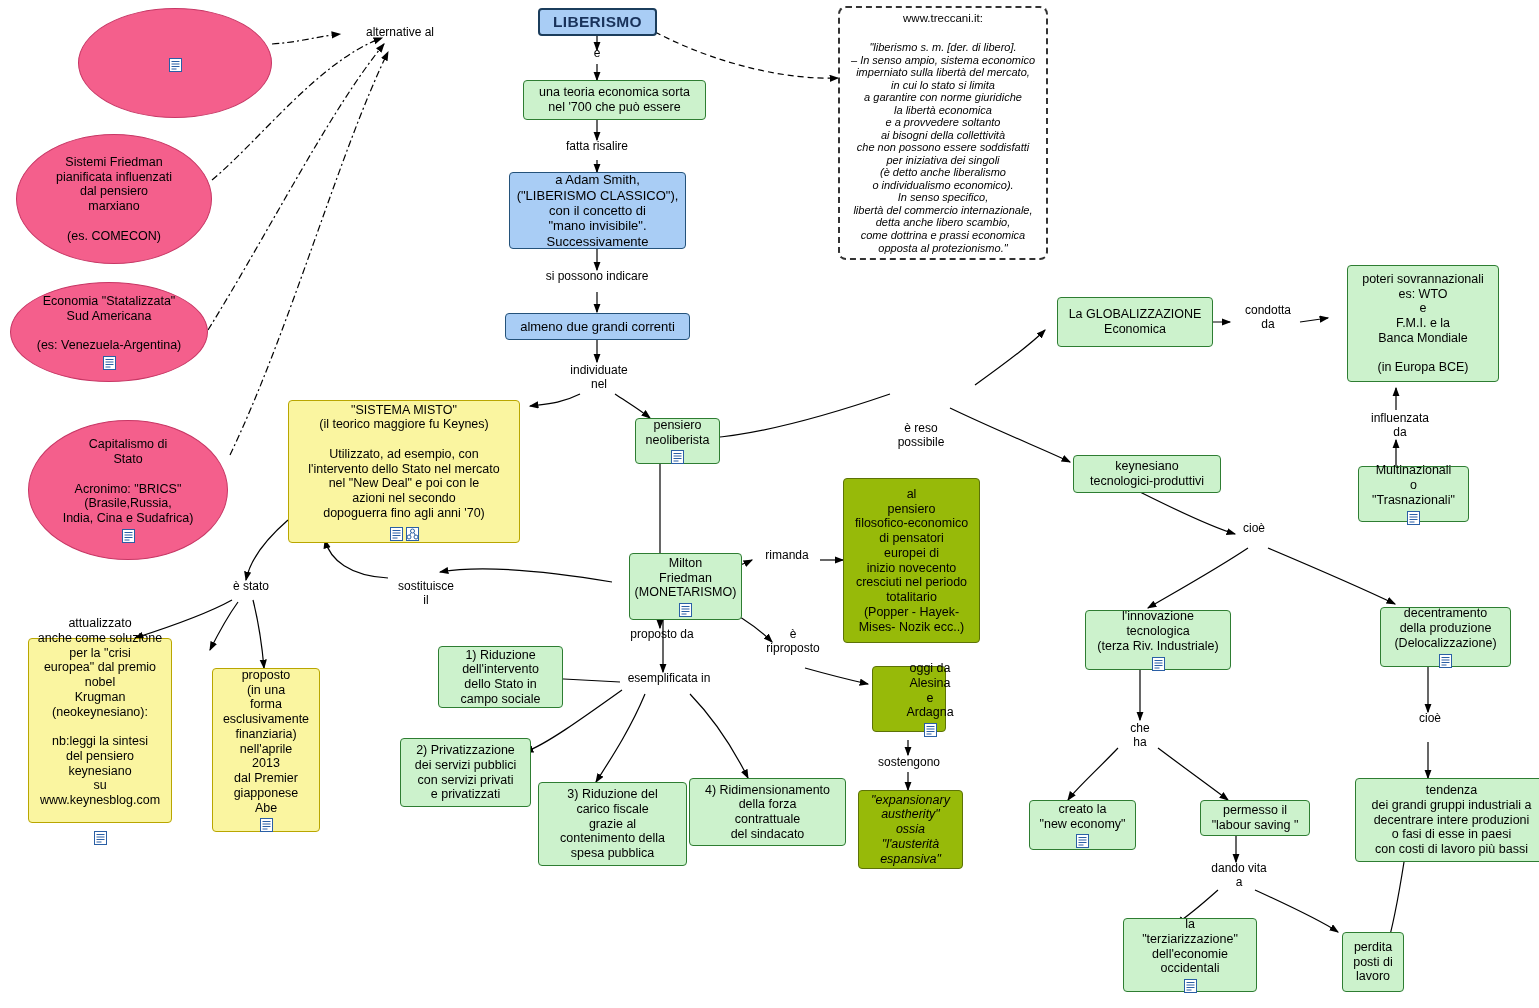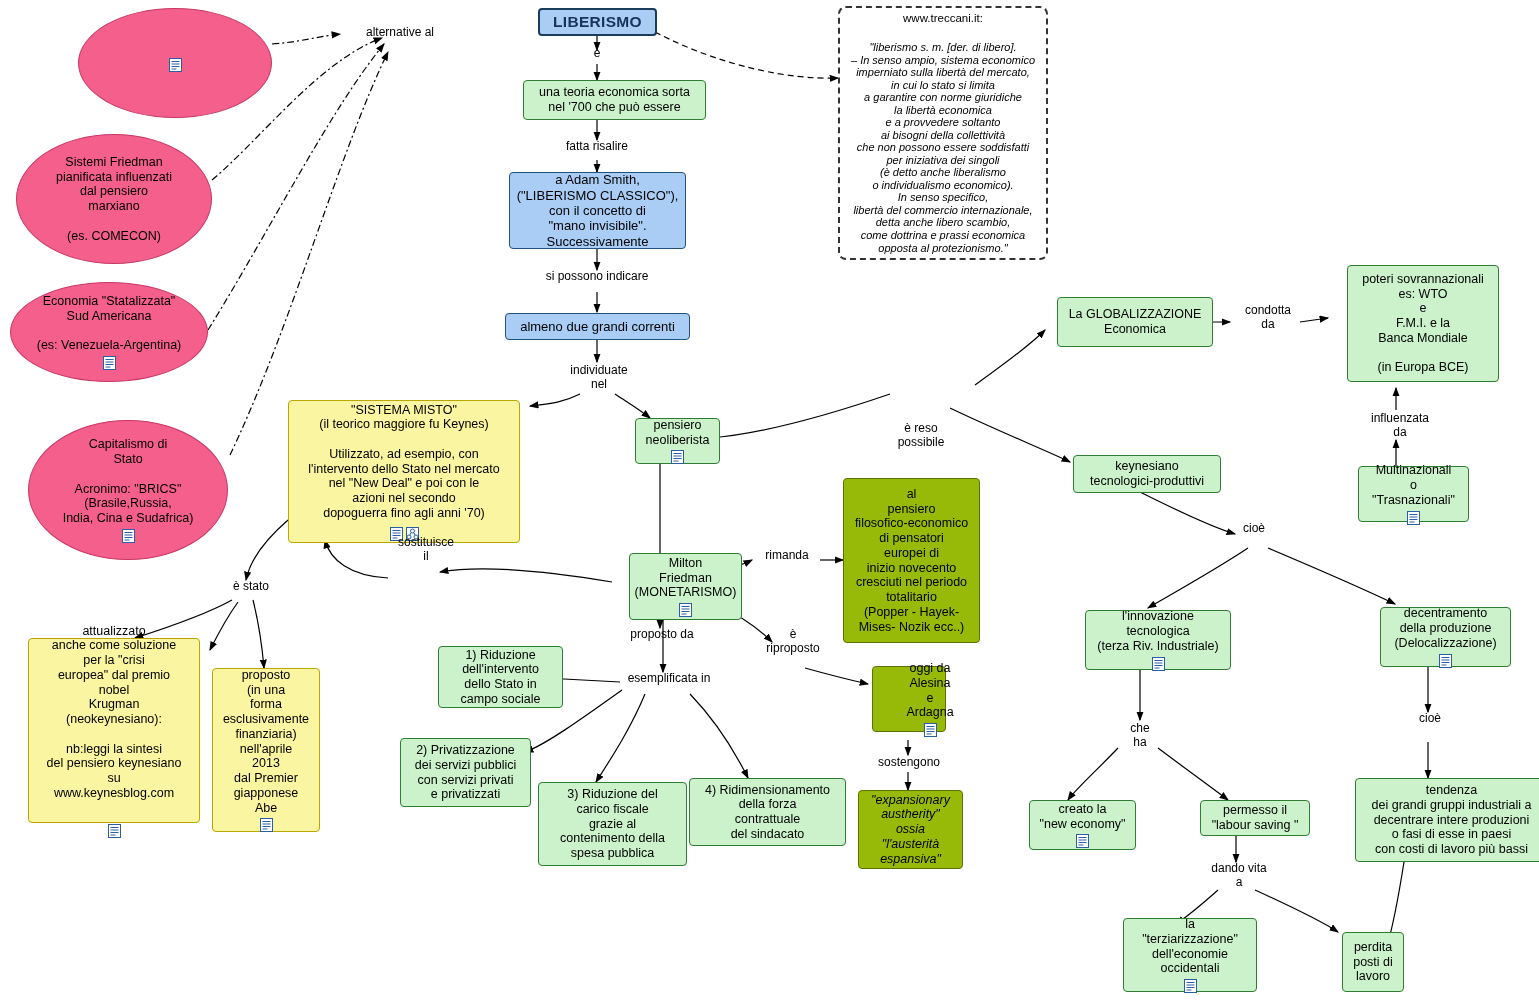--- a/index.html
+++ b/index.html
@@ -372,21 +372,21 @@
 spesa pubblica</span>
   </div>
 
   <div class="node n-green" style="left:672px; top:778px; width:157px; height:68px;">
     <span class="txt">4) Ridimensionamento
 della forza
 contrattuale
 del sindacato</span>
   </div>
 
-  <div class="node n-yellow" style="left:28px; top:638px; width:172px; height:185px;gap:20px;">
+  <div class="node n-yellow" style="left:28px; top:638px; width:144px; height:185px;gap:20px;">
     <span class="txt">attualizzato
 anche come soluzione
 per la "crisi
 europea" dal premio
 nobel
 Krugman
 (neokeynesiano):
 
 nb:leggi la sintesi
 del pensiero keynesiano
@@ -615,21 +615,21 @@
 opposta al protezionismo."</span>
   </div>
 
   <div class="label" style="left:352px; top:26px; width:96px;">alternative al</div>
   <div class="label" style="left:585px; top:47px; width:24px;">è</div>
   <div class="label" style="left:547px; top:140px; width:100px;">fatta risalire</div>
   <div class="label" style="left:521px; top:270px; width:152px;">si possono indicare</div>
   <div class="label" style="left:555px; top:364px; width:88px;">individuate
 nel</div>
   <div class="label" style="left:608px; top:628px; width:108px;">proposto da</div>
-  <div class="label" style="left:383px; top:536px; width:86px;">sostituisce
+  <div class="label" style="left:383px; top:580px; width:86px;">sostituisce
 il</div>
   <div class="label" style="left:216px; top:580px; width:70px;">è stato</div>
   <div class="label" style="left:607px; top:672px; width:124px;">esemplificata in</div>
   <div class="label" style="left:751px; top:549px; width:72px;">rimanda</div>
   <div class="label" style="left:760px; top:628px; width:66px;">è
 riproposto</div>
   <div class="label" style="left:866px; top:756px; width:86px;">sostengono</div>
   <div class="label" style="left:881px; top:386px; width:80px;margin-top:36px;">è reso
 possibile</div>
   <div class="label" style="left:1232px; top:304px; width:72px;">condotta

